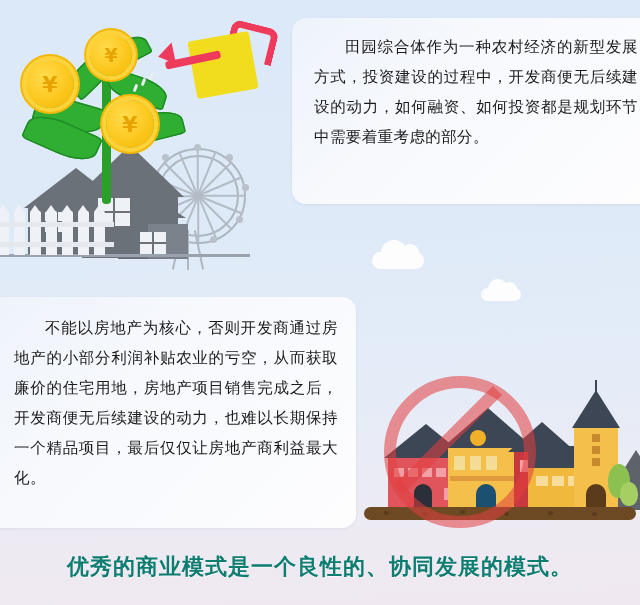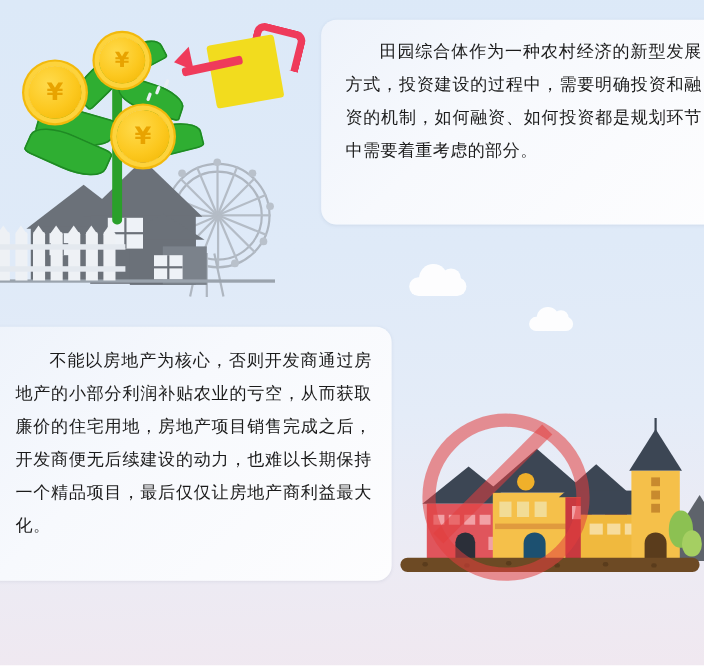--- a/index.html
+++ b/index.html
@@ -281,20 +281,21 @@
       <div class="speck" style="left:228px;top:5px"></div>
     </div>
 
     <div class="ban"></div>
     <div class="ban-slash">
         <i></i>
       </div>
   </div>
 
   <div class="card card-top">
-    <div class="body-text">田园综合体作为一种农村经济的新型发展方式，投资建设的过程中，需要明确投资和融资的机制，如何融资、如何投资都是规划环节中需要着重考虑的部分。</div>
+    <div class="body-text">田园综合体作为一种农村经济的新型发展方式，投资建设的过程中，开发商便无后续建设的动力，如何融资、如何投资都是规划环节中需要着重考虑的部分。</div>
   </div>
 
   <div class="card card-bottom">
     <div class="body-text">不能以房地产为核心，否则开发商通过房地产的小部分利润补贴农业的亏空，从而获取廉价的住宅用地，房地产项目销售完成之后，开发商便无后续建设的动力，也难以长期保持一个精品项目，最后仅仅让房地产商利益最大化。</div>
   </div>
 
+  <div class="headline">优秀的商业模式是一个良性的、协同发展的模式。</div>
 </div>
 
 </body></html>

